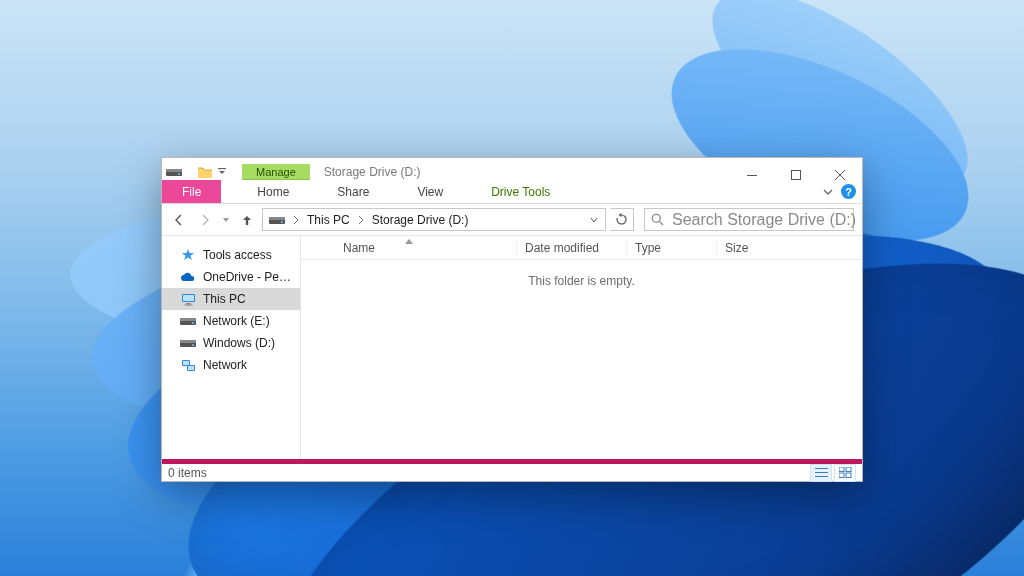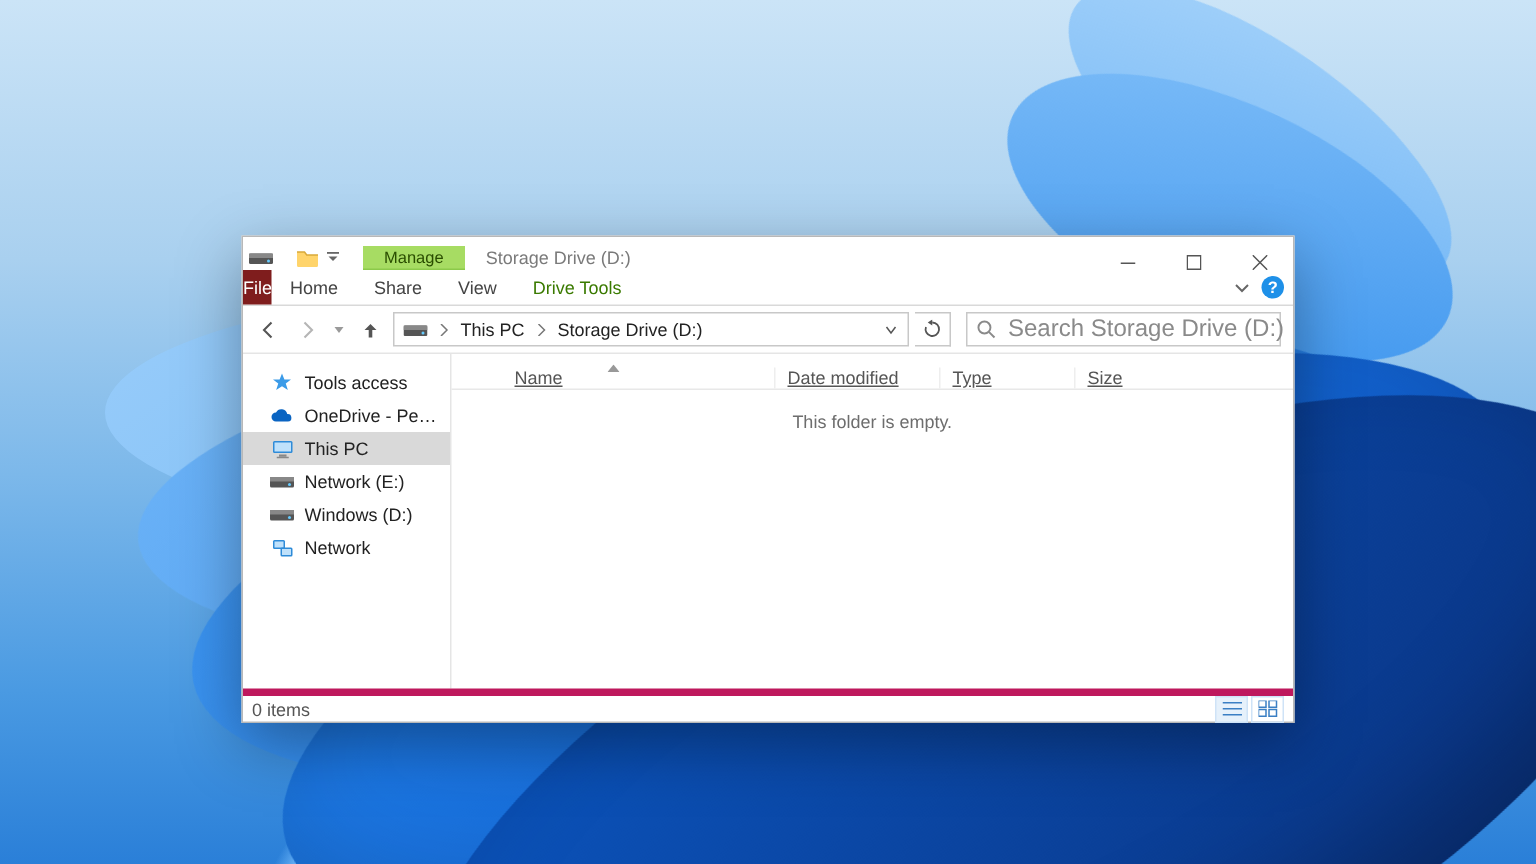--- a/index.html
+++ b/index.html
@@ -60,24 +60,24 @@
   .title-text { color:#7a7a7a; margin-left:14px; font-size:12px;}
   .win-controls { display:flex; }
   .win-btn { width:44px; display:flex; align-items:center; justify-content:center; color:#555;}
 
   
   .ribbon-tabs {
     height:24px; display:flex; align-items:stretch; border-bottom:1px solid #d9d9d9;
     background:#fff; position:relative;
   }
   .file-tab {
-    background:#7f1d1d; color:#fff; padding:0 0; display:flex; align-items:center;
+    background:#ec4899; color:#fff; padding:0 20px; display:flex; align-items:center;
     font-size:12px;
   }
-  .rtab { padding:0 12px; display:flex; align-items:center; color:#444; }
+  .rtab { padding:0 12px; display:flex; align-items:center; color:#444;margin-left:24px; }
   .rtab.ctx { color:#3a7a00; }
   .ribbon-right { margin-left:auto; display:flex; align-items:center; padding-right:6px; gap:8px;}
   .expand-caret { color:#666; font-size:10px; }
   .help-circle {
     width:15px; height:15px; border-radius:50%;
     background:#1e90e8; color:#fff; font-size:11px; font-weight:bold;
     display:flex; align-items:center; justify-content:center;
   }
 
   
@@ -115,22 +115,22 @@
     padding:4px 6px 4px 18px; height:22px;
     white-space:nowrap;
   }
   .side-item.selected { background:#d9d9d9; }
   .side-item .sic { width:16px; height:16px; display:flex; align-items:center; justify-content:center; flex-shrink:0;}
   .side-item .lbl { font-size:12px; color:#222; overflow:hidden; text-overflow:ellipsis;}
 
   
   .content { flex:1; display:flex; flex-direction:column; }
   .colheaders{
-    height:24px; display:flex; align-items:flex-end; border-bottom:1px solid #e8e8e8;
-    color:#555; font-size:12px;text-decoration:underline;
+    height:24px; display:flex; align-items:center; border-bottom:1px solid #e8e8e8;
+    color:#555; font-size:12px;
   }
   .col { padding:0 8px; position:relative;}
   .col.name { width:215px; padding-left:42px;}
   .col.date { width:110px;}
   .col.type { width:90px;}
   .col.size { width:70px;}
   .col + .col { border-left:1px solid #eee; }
   .sort-caret { position:absolute; left:50%; top:-2px; transform:translateX(-50%); font-size:8px; color:#888;}
   .empty-msg {
     text-align:center; color:#6d6d6d; padding-top:14px; font-size:12px;

